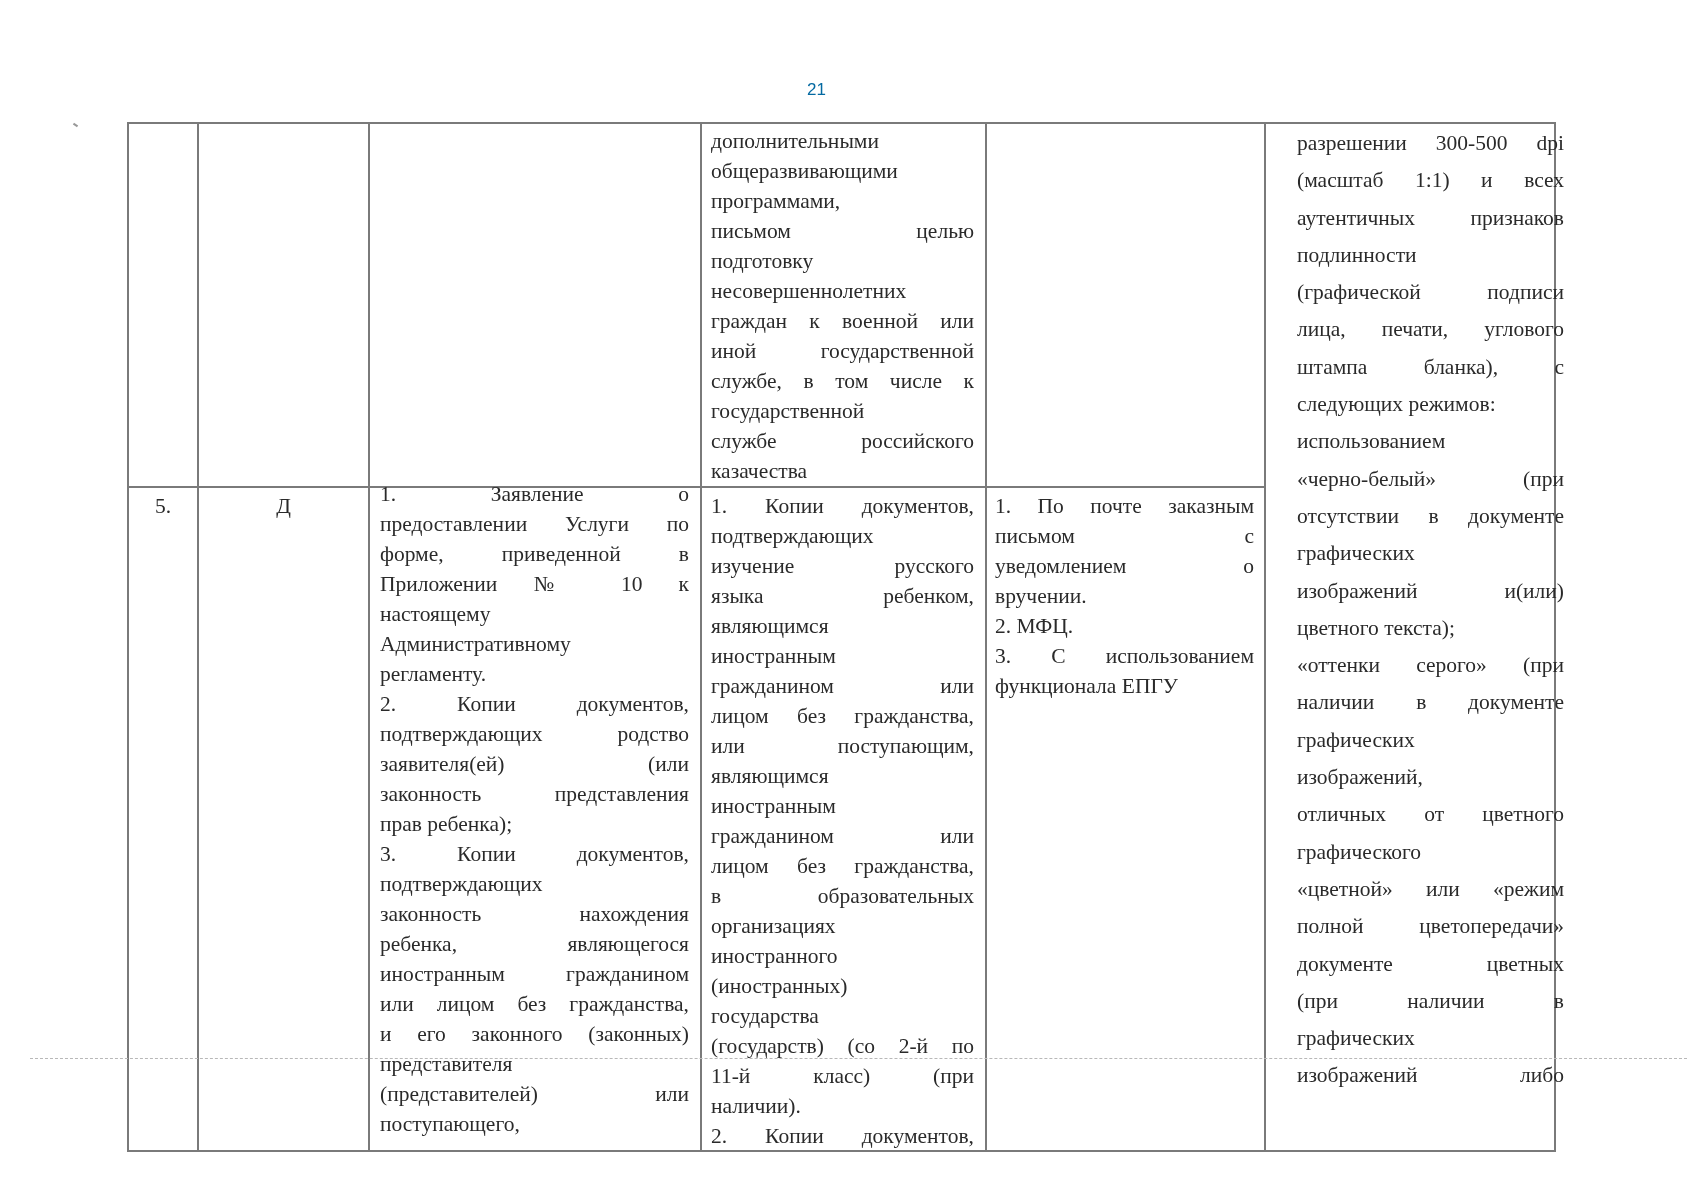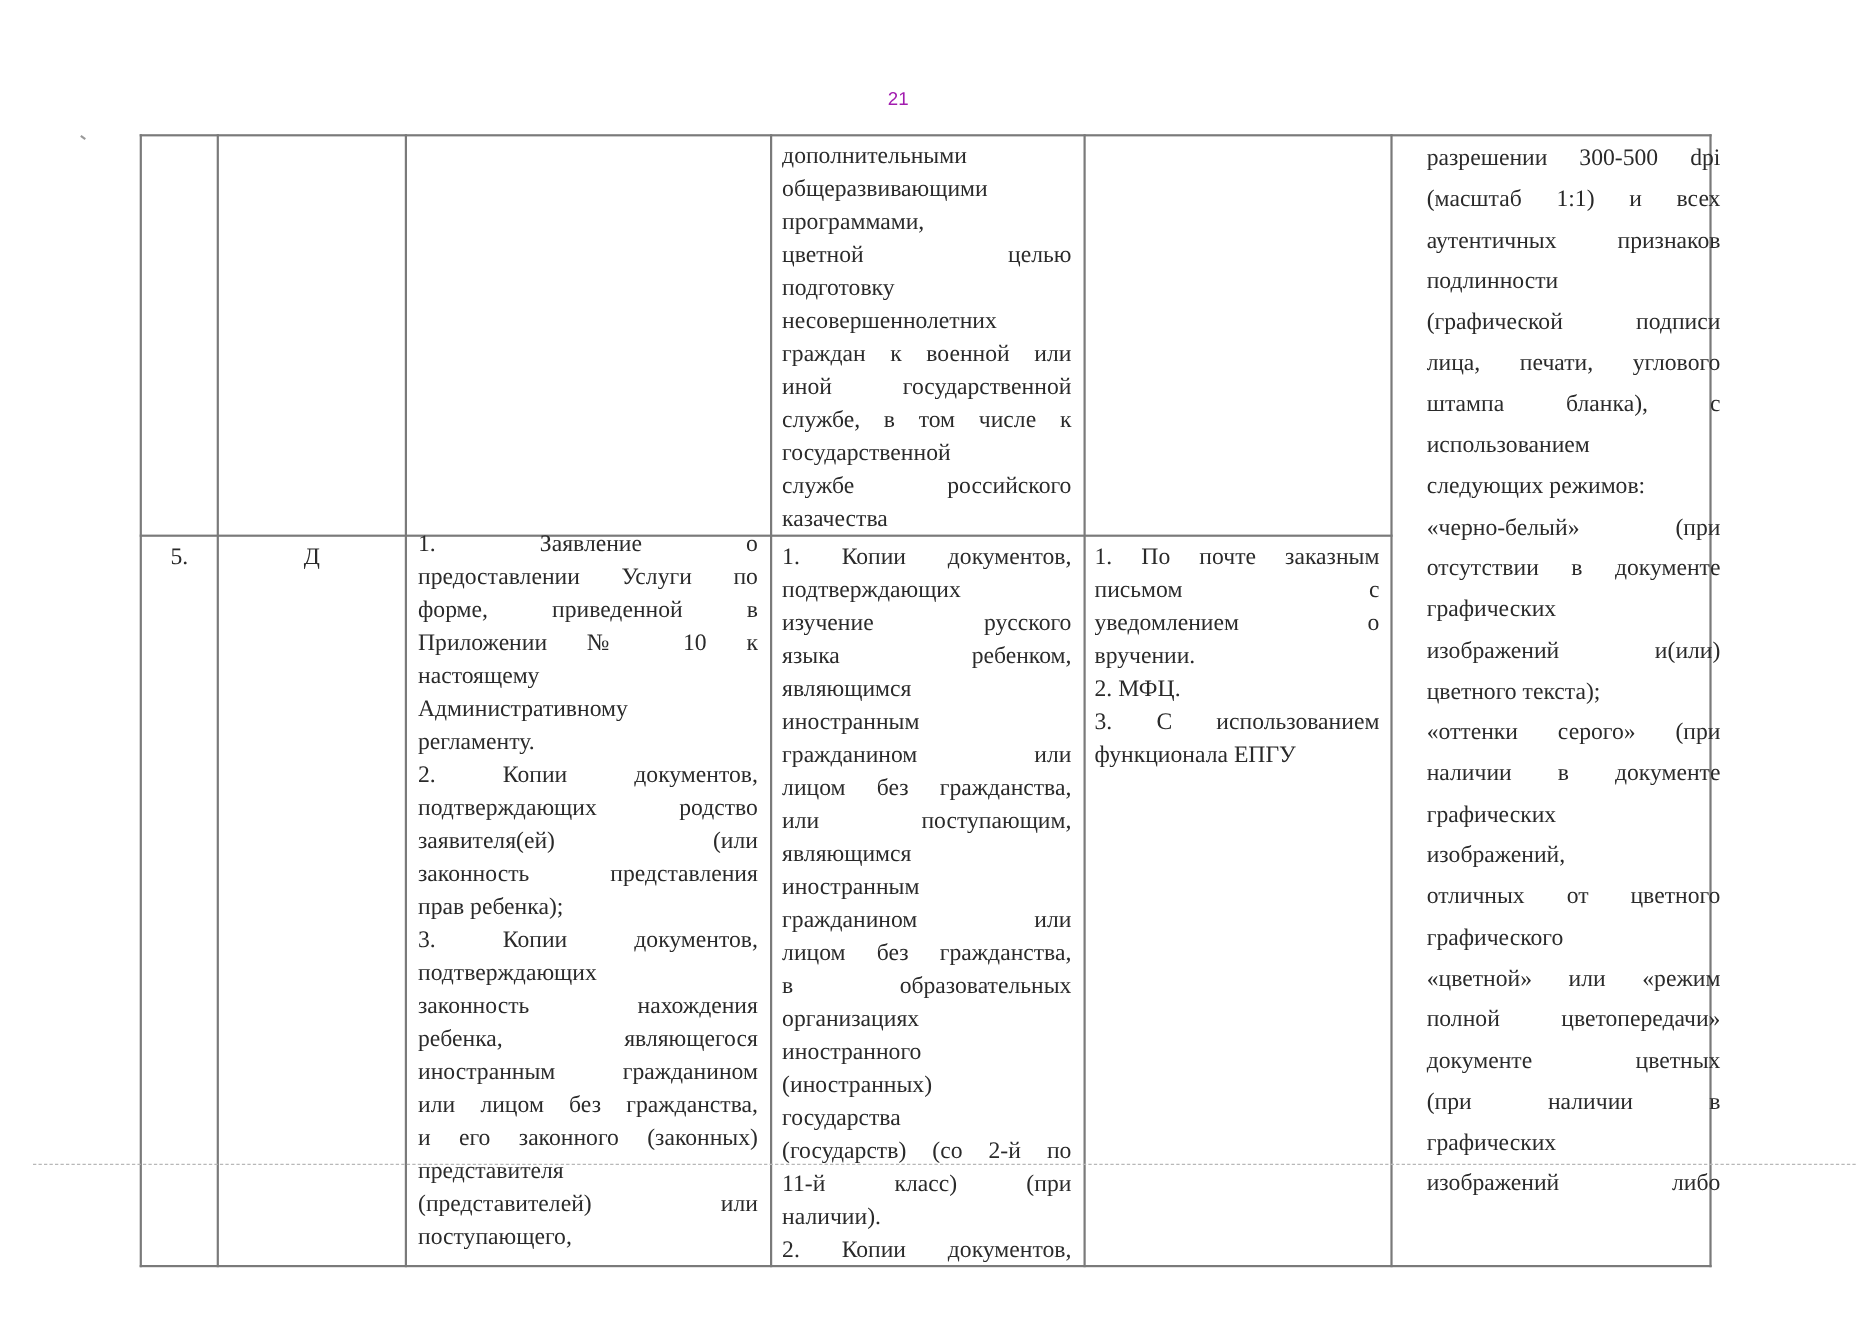--- a/index.html
+++ b/index.html
@@ -1,19 +1,19 @@
 <!DOCTYPE html>
 <html><head>
 <meta charset="utf-8">
 <style>
   html, body { margin: 0; padding: 0; background: #ffffff; }
   body { width: 1697px; height: 1200px; position: relative; overflow: hidden;
          font-family: "Liberation Serif", "DejaVu Serif", serif; color: #2a2a2a; }
   .page-num { position: absolute; top: 80px; left: 0; width: 1633px; text-align: center;
-              font-family: "Liberation Sans", "DejaVu Sans", sans-serif; font-size: 17px; color: #a21caf; }
+              font-family: "Liberation Sans", "DejaVu Sans", sans-serif; font-size: 17px; color: #0369a1; }
   .scan-mark { position: absolute; left: 73px; top: 124px; width: 5px; height: 2px; background: #999; transform: rotate(35deg); }
   .vline { position: absolute; background: #7a7a7a; width: 2px; }
   .hline { position: absolute; background: #7a7a7a; height: 2px; }
   .dash { position: absolute; left: 30px; right: 10px; top: 1058px; height: 0;
           border-top: 1px dashed #b8b8b8; }
   .cell { position: absolute; font-size: 21.5px; line-height: 30px; text-align: justify;
           text-align-last: left; }
   .cell p { margin: 0; }
   .j { text-align: justify; text-align-last: justify; }
   .col6 { line-height: 37.3px; margin-left: 20px; }
@@ -37,21 +37,21 @@
   <div class="vline" style="left:700px; top:122px; height:1030px;"></div>
   <div class="vline" style="left:985px; top:122px; height:1030px;"></div>
   <div class="vline" style="left:1264px; top:122px; height:1030px;"></div>
 
   <div class="hline" style="left:127px; top:486px; width:1139px;"></div>
 
   <div class="cell" id="c-cont4" style="left:711px; top:126px; width:263px;">
       <p>дополнительными</p>
       <p>общеразвивающими</p>
       <p>программами,</p>
-      <p class="j">цветной целью</p>
+      <p class="j">письмом целью</p>
       <p>подготовку</p>
       <p>несовершеннолетних</p>
       <p class="j">граждан к военной или</p>
       <p class="j">иной государственной</p>
       <p class="j">службе, в том числе к</p>
       <p>государственной</p>
       <p class="j">службе российского</p>
       <p>казачества</p>
     </div>
 
@@ -116,22 +116,22 @@
     </div>
 
   <div class="cell col6" id="c-col6" style="left:1277px; top:125px; width:267px;">
       <p class="j">разрешении 300-500 dpi</p>
       <p class="j">(масштаб 1:1) и всех</p>
       <p class="j">аутентичных признаков</p>
       <p>подлинности</p>
       <p class="j">(графической подписи</p>
       <p class="j">лица, печати, углового</p>
       <p class="j">штампа бланка), с</p>
+      <p>следующих режимов:</p>
       <p>использованием</p>
-      <p>следующих режимов:</p>
       <p class="j">«черно-белый» (при</p>
       <p class="j">отсутствии в документе</p>
       <p>графических</p>
       <p class="j">изображений и(или)</p>
       <p>цветного текста);</p>
       <p class="j">«оттенки серого» (при</p>
       <p class="j">наличии в документе</p>
       <p>графических</p>
       <p>изображений,</p>
       <p class="j">отличных от цветного</p>

